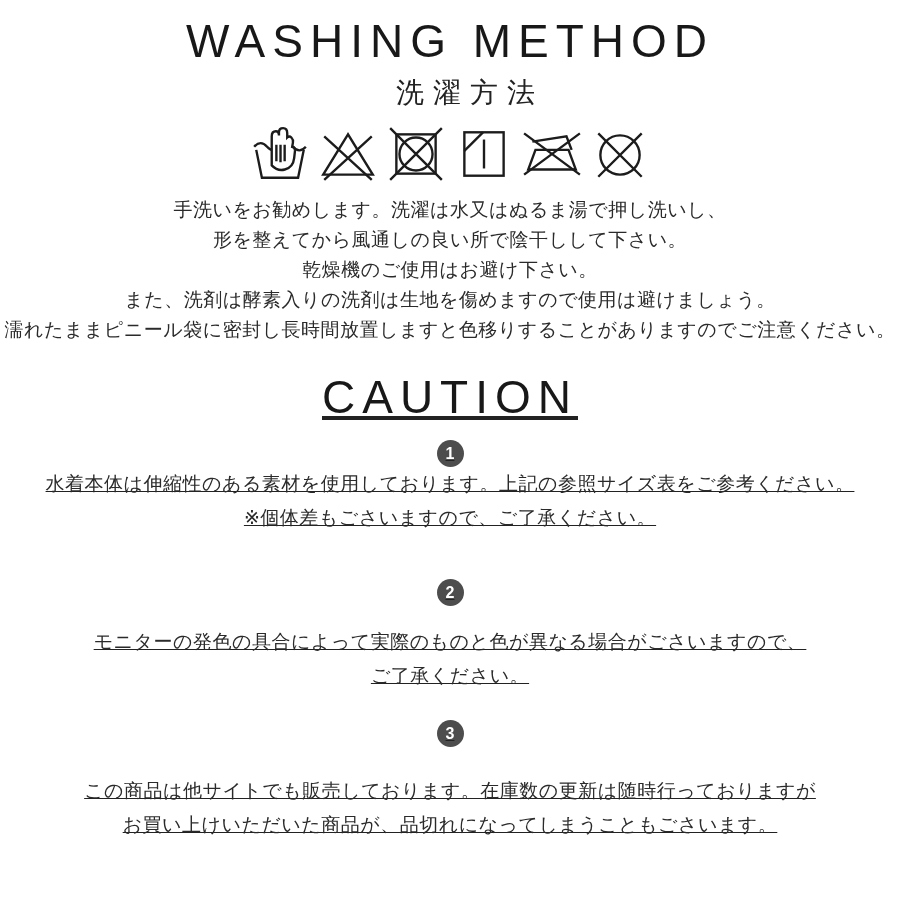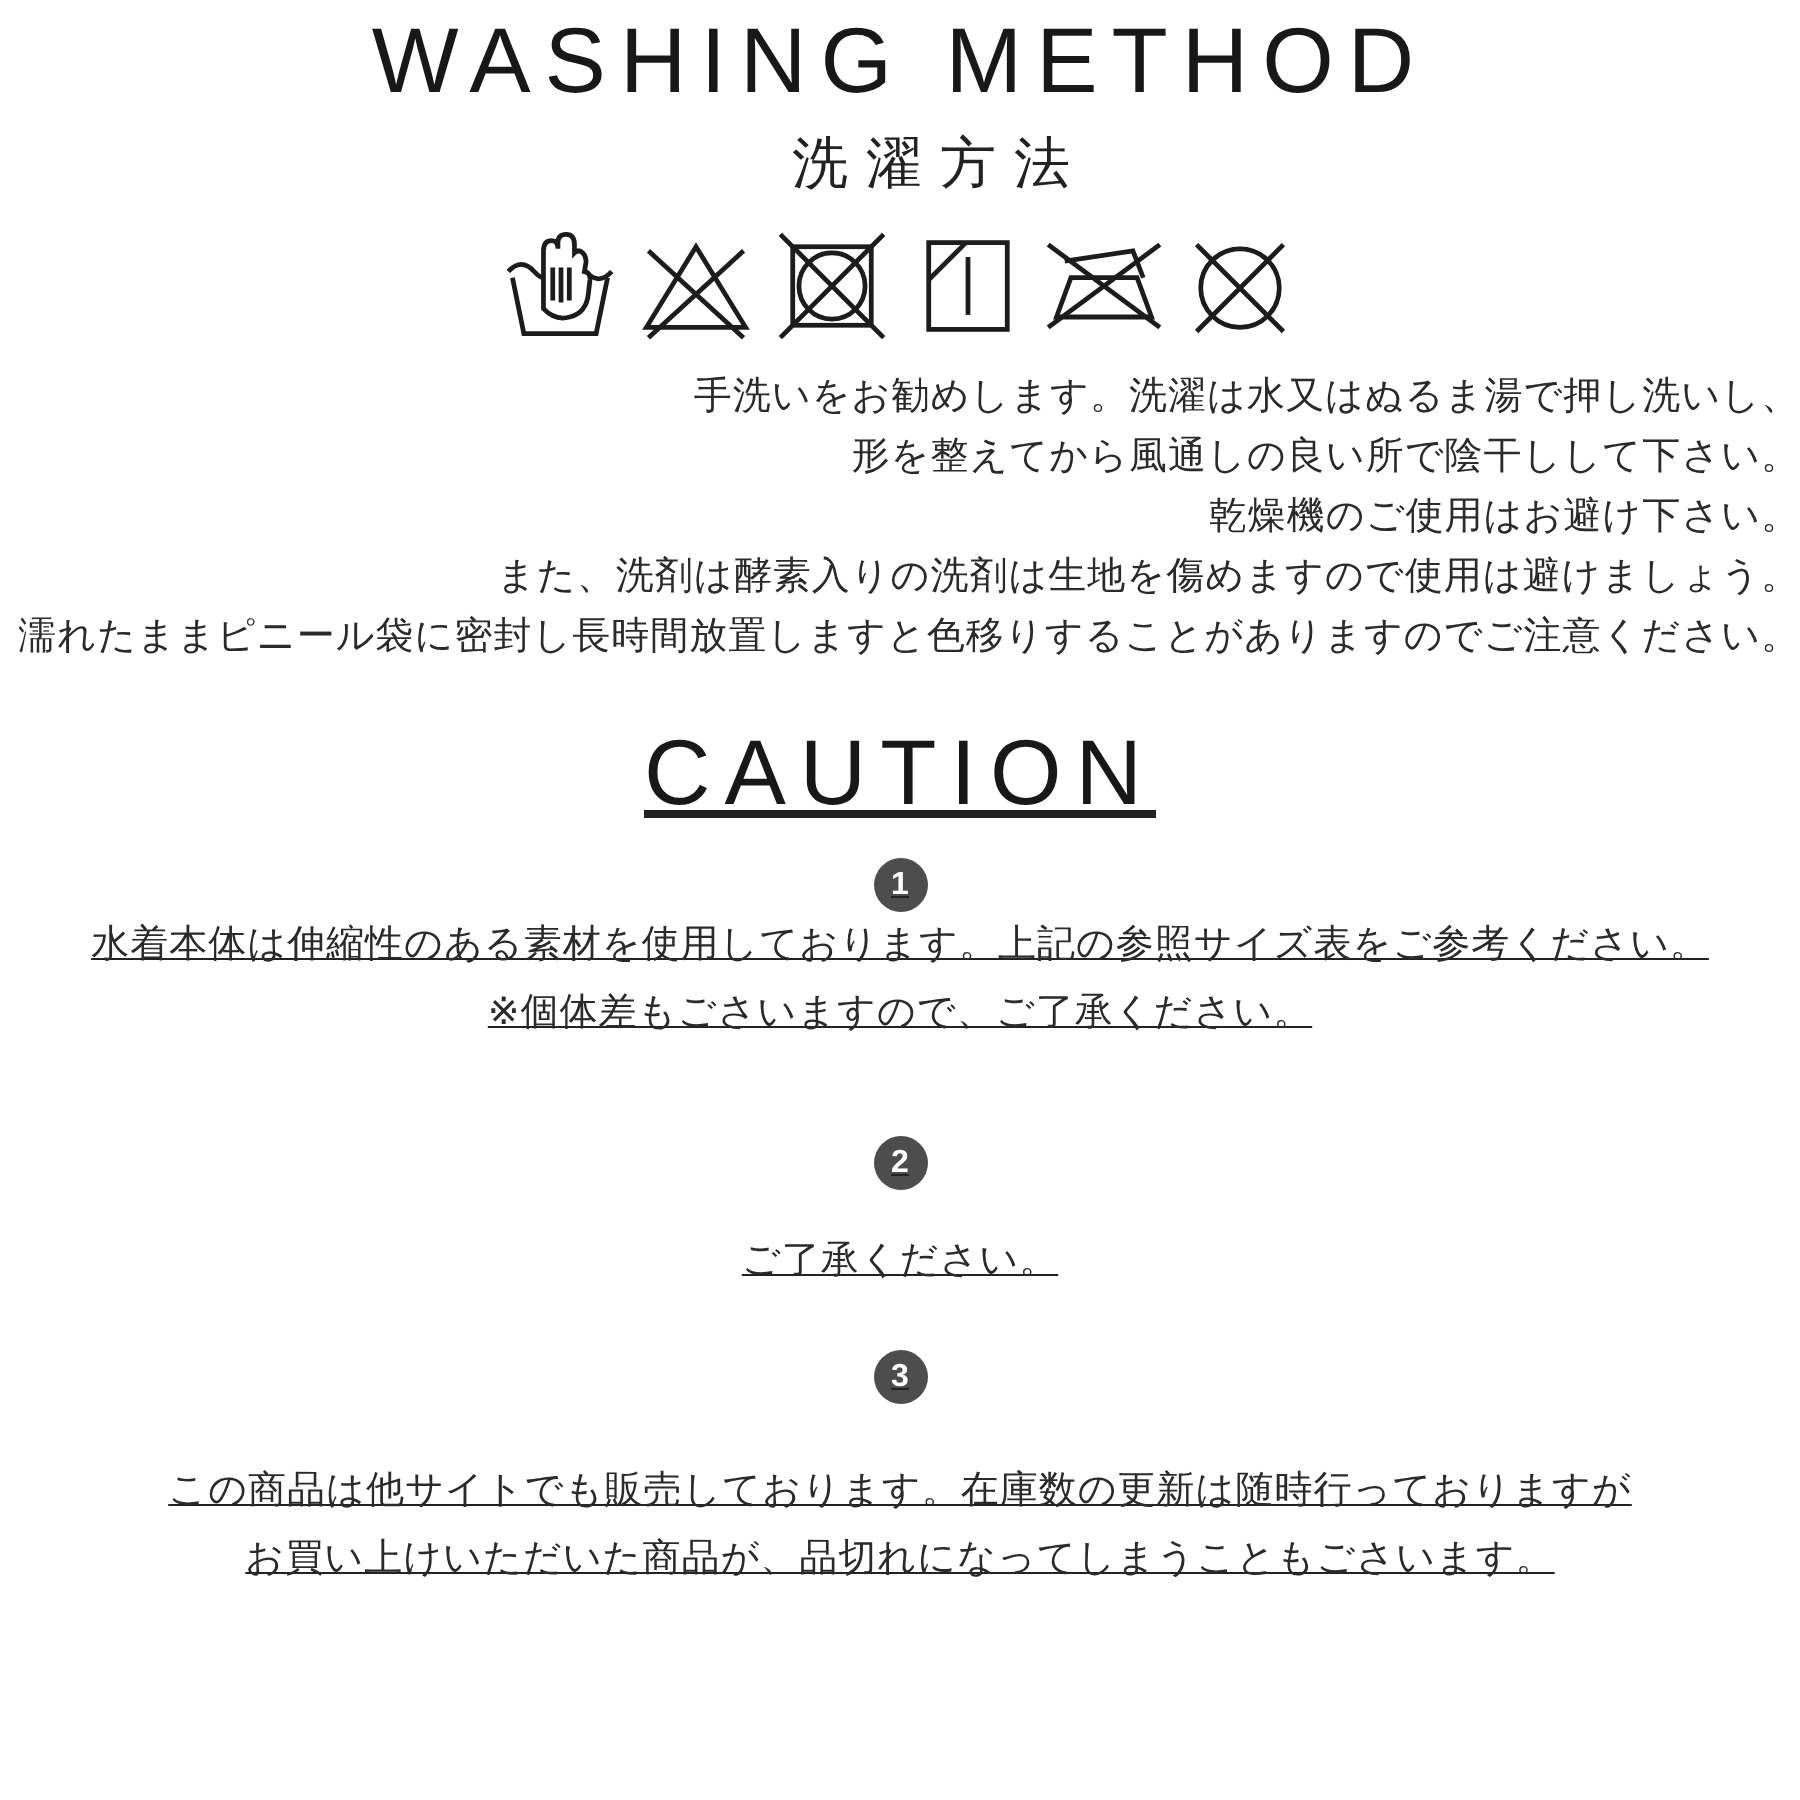--- a/index.html
+++ b/index.html
@@ -3,21 +3,21 @@
 <meta charset="utf-8">
 <style>
   * { margin: 0; padding: 0; box-sizing: border-box; }
   html, body { background: #ffffff; }
   body {
     width: 900px; height: 900px;
     font-family: "Liberation Sans", "DejaVu Sans", sans-serif;
     color: #222222;
     overflow: hidden;
   }
-  .page { width: 900px; height: 832px; padding-top: 5px; text-align: center; }
+  .page { width: 900px; height: 832px; padding-top: 16px; text-align: center; }
 
   .big-title {
     font-size: 46px;
     font-weight: normal;
     letter-spacing: 7px;
     color: #181818;
     line-height: 1.1;
   }
   .sub-title {
     font-size: 28px;
@@ -39,21 +39,20 @@
   }
   .symbols-row svg { display: block; }
 
   .wash-text { margin-top: 9px; }
   .wash-text .line {
     font-size: 19px;
     line-height: 30px;
     letter-spacing: 0.5px;
     color: #2a2a2a;
     white-space: nowrap;
-    text-align: right;
   }
 
   .caution-block { margin-top: 27px; text-decoration: underline; }
   .caution-sub { margin-top: 3px; }
 
   .badge {
     width: 27px; height: 27px;
     border-radius: 50%;
     background: #4d4d4d;
     color: #ffffff;
@@ -136,20 +135,21 @@
     <div class="big-title">CAUTION</div>
 
     <div class="badge badge-1">1</div>
     <div class="item-text">
       <div class="line">水着本体は伸縮性のある素材を使用しております。上記の参照サイズ表をご参考ください。</div>
       <div class="line">※個体差もごさいますので、ご了承ください。</div>
     </div>
 
     <div class="badge badge-2">2</div>
     <div class="item-text item-text-2">
+      <div class="line">モニターの発色の具合によって実際のものと色が異なる場合がごさいますので、</div>
       <div class="line">ご了承ください。</div>
     </div>
 
     <div class="badge badge-3">3</div>
     <div class="item-text item-text-3">
       <div class="line">この商品は他サイトでも販売しております。在庫数の更新は随時行っておりますが</div>
       <div class="line">お買い上けいただいた商品が、品切れになってしまうこともごさいます。</div>
     </div>
   </div>
 

